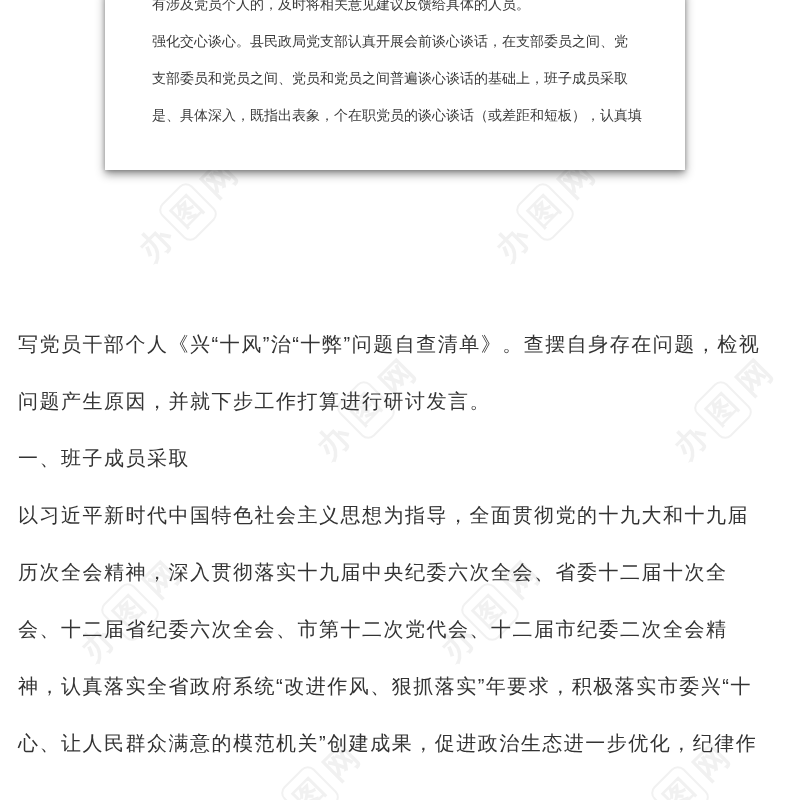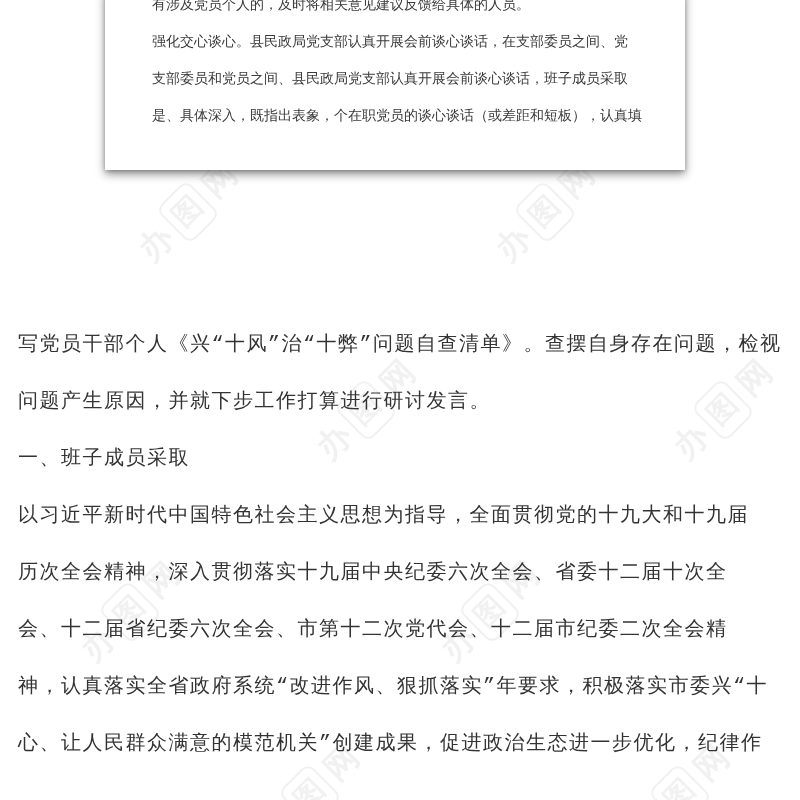--- a/index.html
+++ b/index.html
@@ -33,21 +33,21 @@
     position:absolute; left:47px; right:38px; top:-4px;
     font-size:14px; line-height:37px; color:#3a3a3a;
   }
   .card-text .text-line { white-space:nowrap; }
 
   
   .main-text {
     position:absolute; left:18px; top:316px; width:760px; z-index:1;
     font-size:20px; line-height:57px; color:#333333; letter-spacing:1.5px;
   }
-  .main-text .text-line { white-space:nowrap;font-family:Liberation Mono, monospace; }
+  .main-text .text-line { white-space:nowrap; }
 </style>
 </head>
 <body>
 
 <div class="wm-layer">
     <div class="wm" style="left: 188px; top: 212px;">
       <span>办</span>
       <span class="wm-logo">图</span>
       <span>网</span>
     </div>
@@ -85,21 +85,21 @@
       <span>办</span>
       <span class="wm-logo">图</span>
       <span>网</span>
     </div>
   </div>
 
 <div class="page-card">
   <div class="card-text">
     <div class="text-line">有涉及党员个人的，及时将相关意见建议反馈给具体的人员。</div>
     <div class="text-line">强化交心谈心。县民政局党支部认真开展会前谈心谈话，在支部委员之间、党</div>
-    <div class="text-line">支部委员和党员之间、县民政局党支部认真开展会前谈心谈话，班子成员采取</div>
+    <div class="text-line">支部委员和党员之间、党员和党员之间普遍谈心谈话的基础上，班子成员采取</div>
     <div class="text-line">是、具体深入，既指出表象，个在职党员的谈心谈话（或差距和短板），认真填</div>
   </div>
 </div>
 
 <div class="main-text">
   <div class="text-line">写党员干部个人《兴“十风”治“十弊”问题自查清单》。查摆自身存在问题，检视</div>
   <div class="text-line">问题产生原因，并就下步工作打算进行研讨发言。</div>
   <div class="text-line">一、班子成员采取</div>
   <div class="text-line">以习近平新时代中国特色社会主义思想为指导，全面贯彻党的十九大和十九届</div>
   <div class="text-line">历次全会精神，深入贯彻落实十九届中央纪委六次全会、省委十二届十次全</div>

